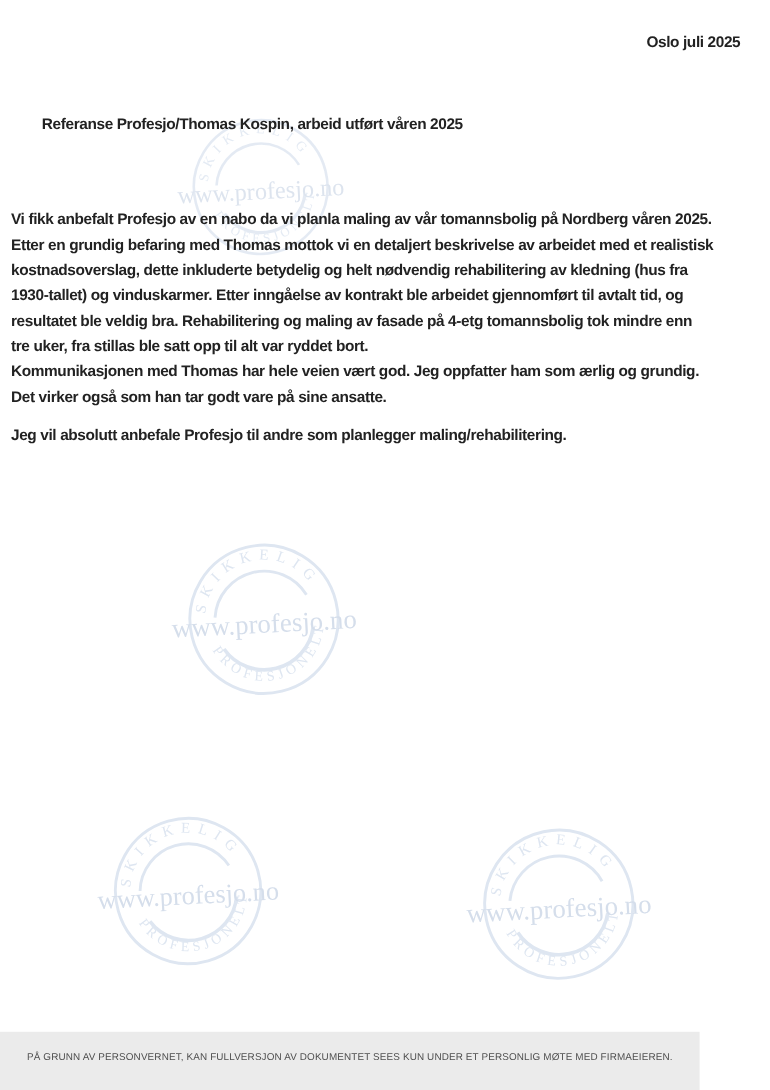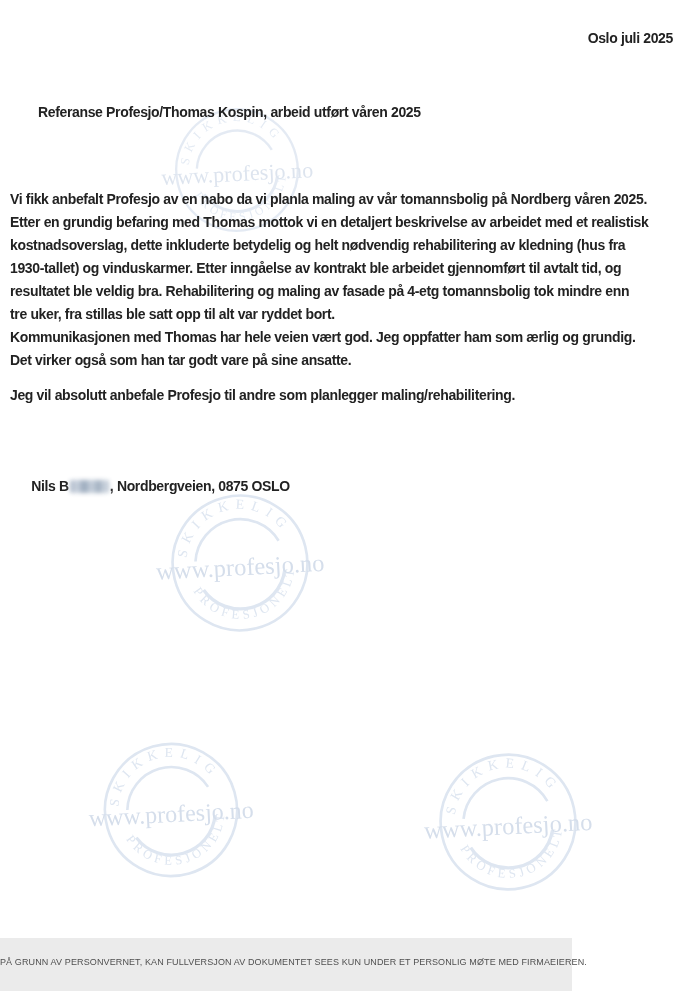--- a/index.html
+++ b/index.html
@@ -65,21 +65,21 @@
       #9aa9bc 0%, #c3cdda 18%, #8799af 36%,
       #bec9d6 55%, #90a1b5 74%, #c8d1dc 90%, #a3b1c2 100%);
     filter: blur(2.3px);
     opacity: 0.85;
   }
   
   .footer-bar {
     position: absolute;
     left: 0;
     bottom: 0;
-    width: 572px;
+    width: 636px;
     height: 53px;
     background: #ebebeb;
     z-index: 2;
     box-sizing: border-box;
     padding-top: 13px;
     text-align: center;
   }
   .footer-bar .disclaimer {
     font-size: 9px;
     letter-spacing: 0.12px;
@@ -178,23 +178,20 @@
 kostnadsoverslag, dette inkluderte betydelig og helt nødvendig rehabilitering av kledning (hus fra
 1930-tallet) og vinduskarmer. Etter inngåelse av kontrakt ble arbeidet gjennomført til avtalt tid, og
 resultatet ble veldig bra. Rehabilitering og maling av fasade på 4-etg tomannsbolig tok mindre enn
 tre uker, fra stillas ble satt opp til alt var ryddet bort.</div>
 
     <div class="doc-text para-2">Kommunikasjonen med Thomas har hele veien vært god. Jeg oppfatter ham som ærlig og grundig.
 Det virker også som han tar godt vare på sine ansatte.</div>
 
     <div class="doc-text para-3">Jeg vil absolutt anbefale Profesjo til andre som planlegger maling/rehabilitering.</div>
 
-    <div class="doc-text signature">
-      <span class="sig-part">Nils B</span><span class="redacted-blur"></span><span class="sig-part">, Nordbergveien, 0875 OSLO</span>
-    </div>
 
   </div>
 
   <div class="footer-bar">
     <span class="disclaimer">PÅ GRUNN AV PERSONVERNET, KAN FULLVERSJON AV DOKUMENTET SEES KUN UNDER ET PERSONLIG MØTE MED FIRMAEIEREN.</span>
   </div>
 
 </div>
 
 </body></html>

